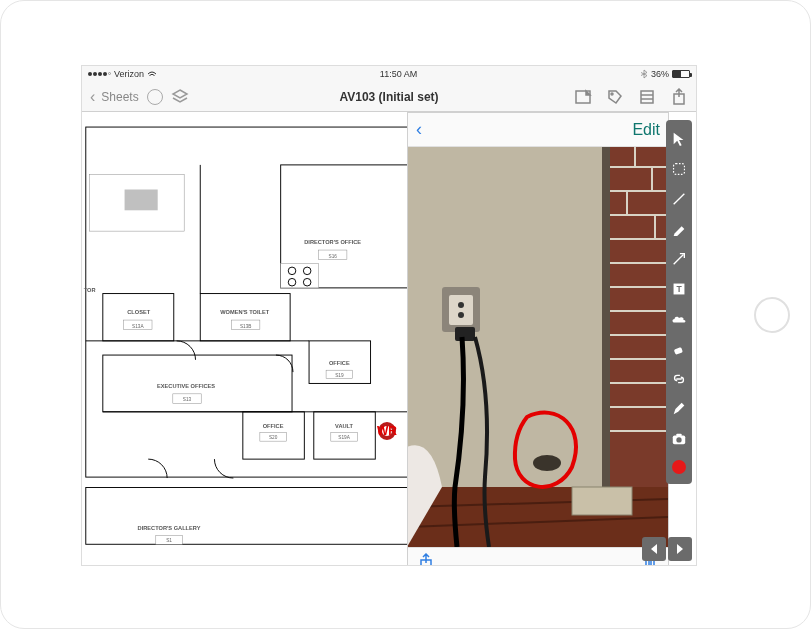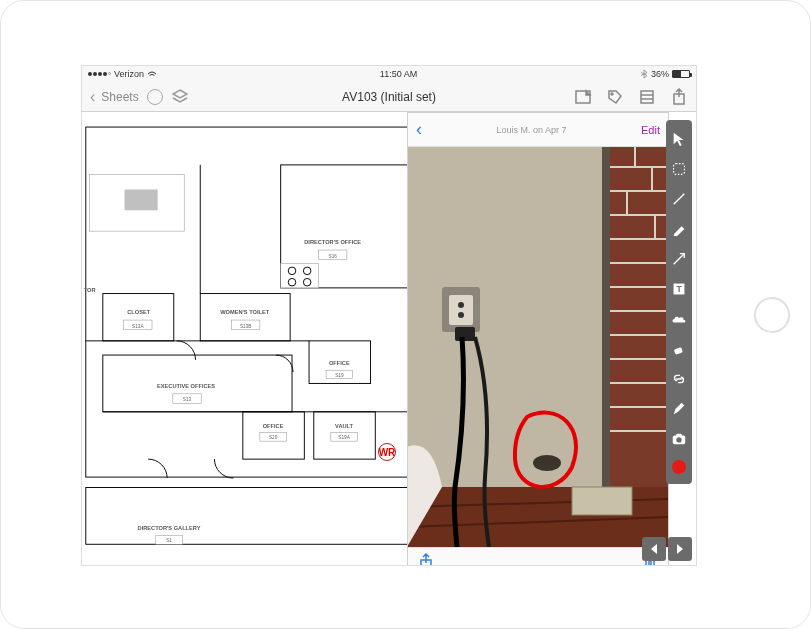--- a/index.html
+++ b/index.html
@@ -64,21 +64,21 @@
     border-bottom: 1px solid #d0d0d0;
     display: flex;
     align-items: center;
     justify-content: space-between;
     padding: 0 8px;
     font-size: 12px;
     color: #555;
   }
   .nav-left { display: flex; align-items: center; gap: 8px; color:#888;}
   .back-chevron { font-size: 16px; color: #999; margin-right: -2px; }
-  .nav-title { font-weight: 400; position:absolute; left:50%; transform:translateX(-50%); color:#333; font-size:12px;}
+  .nav-title { font-weight: 700; position:absolute; left:50%; transform:translateX(-50%); color:#333; font-size:12px;}
   .nav-right { display: flex; align-items: center; gap: 14px; }
   .nav-icon { width: 18px; height: 18px; display:flex; align-items:center; justify-content:center; }
   .nav-icon svg { stroke:#888; fill:none; stroke-width:1.5; }
   .circle-outline { width:16px; height:16px; border:1px solid #aaa; border-radius:50%; }
   .stack-icon svg { stroke:#999; }
   
   .content {
     position: relative;
     height: calc(100% - 46px);
     background: #fff;
@@ -139,33 +139,33 @@
     align-items: center;
     justify-content: space-between;
     padding: 0 8px;
     border-bottom: 1px solid #e0e0e0;
     background: #fafafa;
   }
   .photo-back { color:#307fe2; font-size:18px; font-weight:400; }
   .photo-title-wrap { text-align:center; flex:1;}
   .photo-title { font-size:11px; font-weight:600; color:#222; }
   .photo-sub { font-size:9px; color:#999; }
-  .photo-edit { color:#a21caf; font-size:11px; }
+  .photo-edit { color:#0f766e; font-size:16px; }
   .photo-body { flex:1; position:relative; overflow:hidden; }
   .photo-img { width:100%; height:100%; }
   .photo-footer {
     height: 34px;
     display:flex; align-items:center; justify-content:space-between;
     padding: 0 10px;
     border-top:1px solid #e0e0e0;
     background:#fafafa;
   }
   .photo-footer svg { stroke:#307fe2; fill:none; stroke-width:1.5;}
   
-  .wr-badge { position:absolute; left:296px; top:310px; width:18px; height:18px; border:1px solid #b91c1c; border-radius:50%; font-size:10px; color:#e30000; font-weight:700; display:flex; align-items:center; justify-content:center; background:#fff;margin-top:21px;}
+  .wr-badge { position:absolute; left:296px; top:310px; width:18px; height:18px; border:4px solid #b91c1c; border-radius:50%; font-size:12px; color:#e30000; font-weight:700; display:flex; align-items:center; justify-content:center; background:#fff;}
 </style>
 </head>
 <body>
 
 <div class="device-frame">
   <div class="home-button"></div>
 
   <div class="screen">
 
     <div class="status-bar">
@@ -304,21 +304,20 @@
         </svg>
         <div class="wr-badge">
             <span>WR</span>
           </div>
       </div>
 
       <div class="photo-panel">
         <div class="photo-header">
           <span class="photo-back">‹</span>
           <div class="photo-title-wrap">
-            <div class="photo-sub">Louis M. on Apr 7</div>
           </div>
           <span class="photo-edit">Edit</span>
         </div>
         <div class="photo-body">
           <svg class="photo-img" viewBox="0 0 262 400" preserveAspectRatio="xMidYMid slice">
 
             <rect x="0" y="0" width="200" height="340" fill="#bfb7a3"></rect>
 
             <rect x="200" y="0" width="62" height="400" fill="#7a3a2a"></rect>
             <g stroke="#d8d2c4" stroke-width="2">

